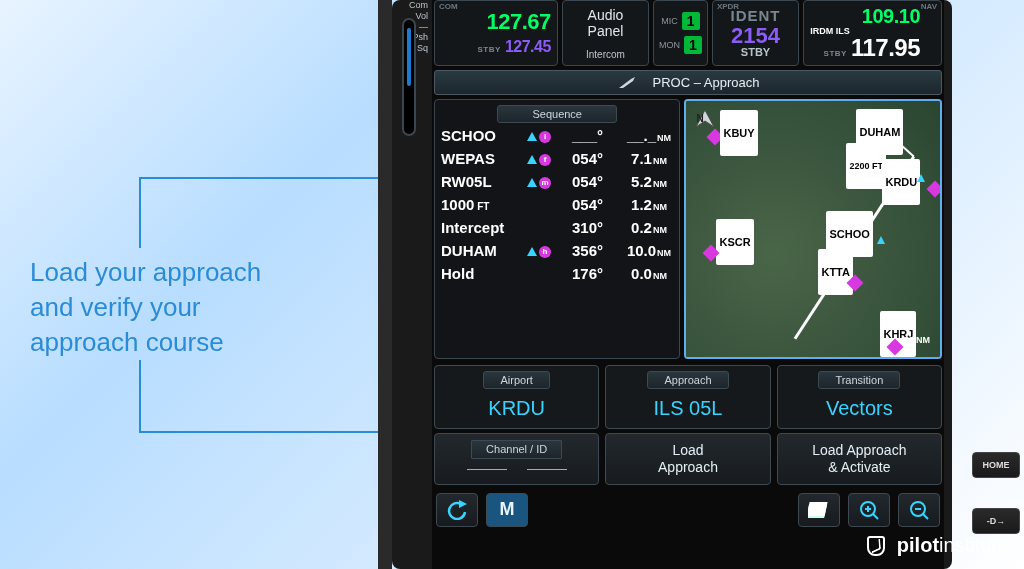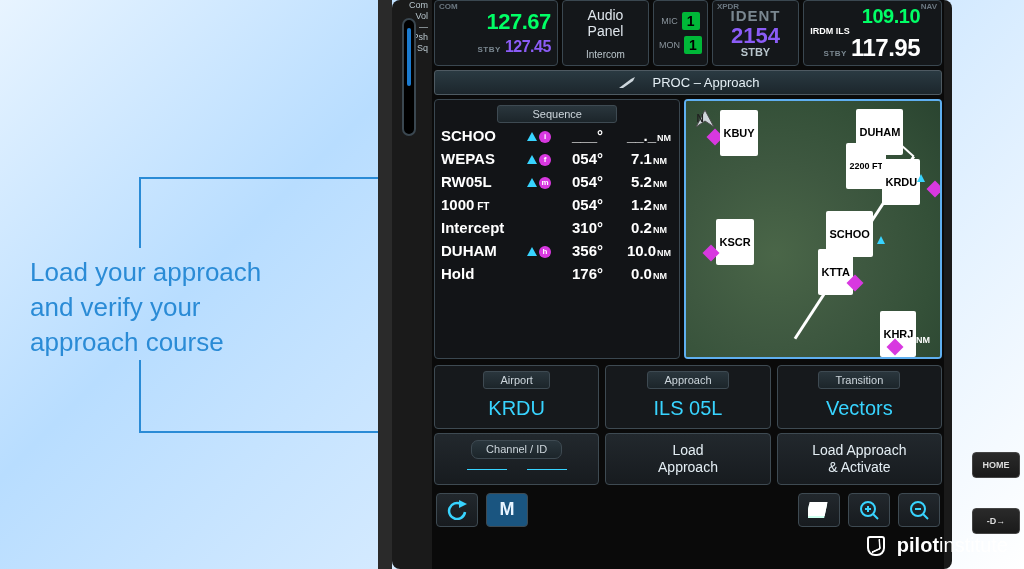--- a/index.html
+++ b/index.html
@@ -287,21 +287,21 @@
   width: 40px;
   margin: 2px 4px;
 }
 .action-btn.chid {
   justify-content: flex-start;
   padding-top: 6px;
 }
 .action-btn.chid .label {
   background: linear-gradient(#2a363d, #1c252a);
   border: 1px solid #3e4a52;
-  border-radius: 7px;
+  border-radius: 1px;
   padding: 2px 14px;
   font-size: 11px;
   color: #cdd6dc;
   margin-bottom: 8px;
 }
 .action-btn.chid .blanks { display: flex; gap: 12px; }
 
 .bottom-icons {
   display: flex;
   gap: 8px;

